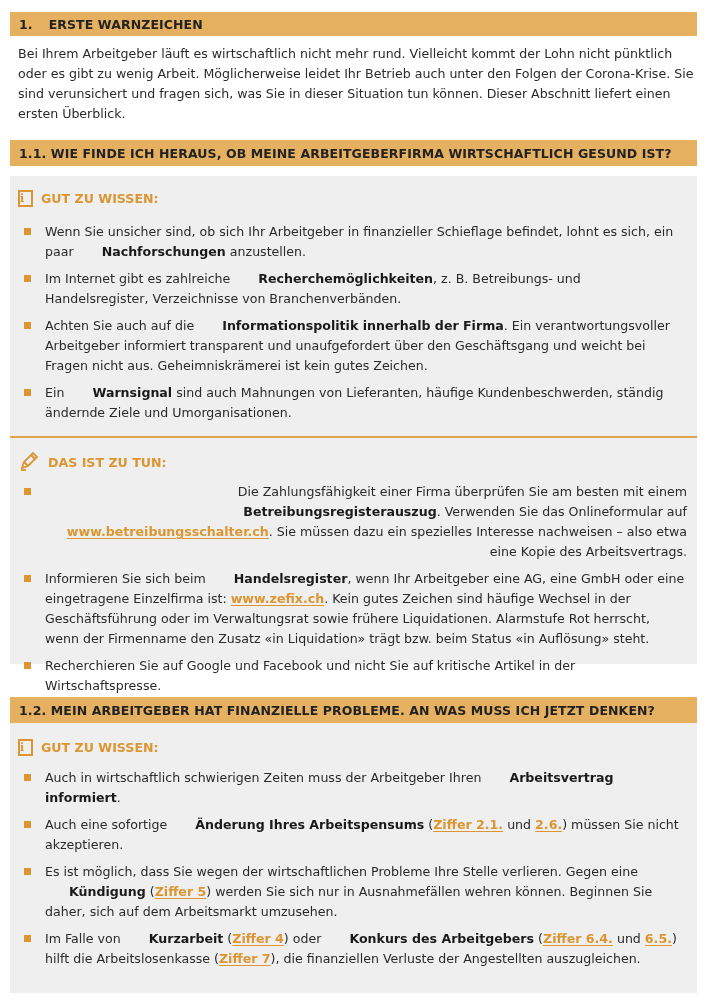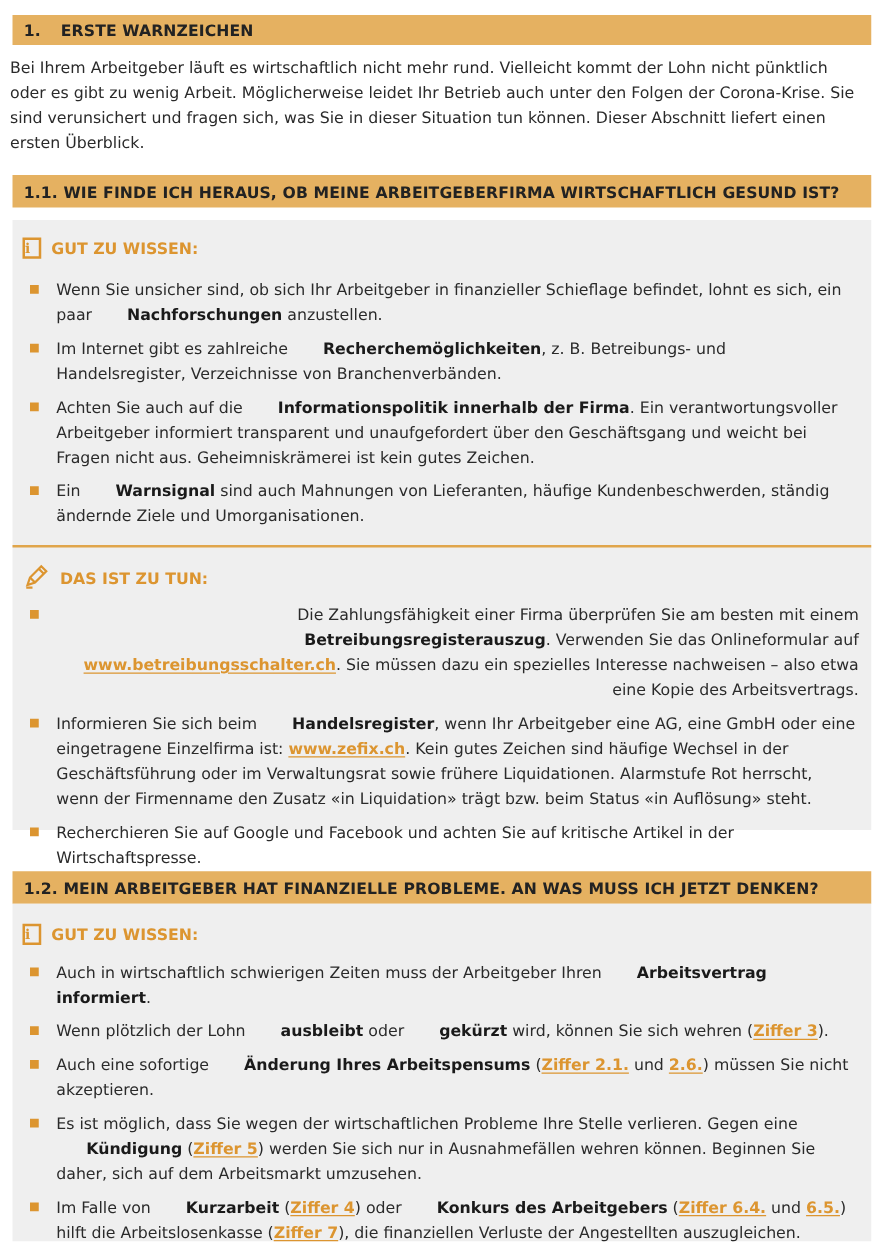--- a/index.html
+++ b/index.html
@@ -1,21 +1,21 @@
 <!DOCTYPE html>
 <html><head>
 <meta charset="utf-8">
 <style>
   html, body { margin: 0; padding: 0; background: #ffffff; }
   body { width: 707px; height: 1000px; overflow: hidden; position: relative;
          font-family: "DejaVu Sans", sans-serif; color: #2a2a2a; }
   .sec-head { position: absolute; left: 10px; width: 687px; background: #e5b161;
               font-weight: bold; font-size: 12.5px; color: #222; letter-spacing: 0.1px;
               display: flex; align-items: center; box-sizing: border-box; padding-left: 9px; }
-  .intro { position: absolute; left: 8px; width: 676px; font-size: 12.6px; line-height: 20px; color: #2a2a2a; }
+  .intro { position: absolute; left: 18px; width: 676px; font-size: 12.6px; line-height: 20px; color: #2a2a2a; }
   .box { position: absolute; left: 10px; width: 687px; background: #efefef; }
   .box-sub { position: absolute; left: 0; width: 687px; }
   .divider { position: absolute; left: 0; width: 687px; height: 2px; background: #e0a54b; }
   .boxlabel { position: absolute; left: 8px; display: flex; align-items: center;
               font-weight: bold; font-size: 12.6px; color: #dc9530; }
   .boxlabel .ico { margin-right: 8px; display: inline-block; }
   .info-ico { width: 15px; height: 17px; border: 2px solid #dc9530; box-sizing: border-box;
               color: #dc9530; font-size: 11px; font-weight: bold; display: flex;
               align-items: center; justify-content: center; font-family: "DejaVu Serif", serif; }
   ul.bl { position: absolute; left: 0; margin: 0; padding: 0; list-style: none; width: 687px; }
@@ -62,34 +62,33 @@
               <path d="M13 5 L17 9"></path>
               <path d="M3 20 L8 20"></path>
             </g>
           </svg>
       </span>
       <span>DAS IST ZU TUN:</span>
     </div>
     <ul class="bl" style="top:44px;">
         <li style="margin-bottom: 7px; text-align: right;"><span class="sq"></span><span>Die Zahlungsfähigkeit einer Firma überprüfen Sie am besten mit einem </span><b>Betreibungsregisterauszug</b><span>. Verwenden Sie das Onlineformular auf </span><a class="lnk">www.betreibungsschalter.ch</a><span>. Sie müssen dazu ein spezielles Interesse nachweisen – also etwa eine Kopie des Arbeitsvertrags.</span></li>
         <li style="margin-bottom: 7px;"><span class="sq"></span><span>Informieren Sie sich beim </span><b>Handelsregister</b><span>, wenn Ihr Arbeitgeber eine AG, eine GmbH oder eine eingetragene Einzelfirma ist: </span><a class="lnk">www.zefix.ch</a><span>. Kein gutes Zeichen sind häufige Wechsel in der Geschäftsführung oder im Verwaltungsrat sowie frühere Liquidationen. Alarmstufe Rot herrscht, wenn der Firmenname den Zusatz «in Liquidation» trägt bzw. beim Status «in Auflösung» steht.</span></li>
-        <li style="margin-bottom: 7px;"><span class="sq"></span><span>Recherchieren Sie auf Google und Facebook und achten Sie auf kritische Artikel in der Wirtschaftspresse.</span></li>
+        <li style="margin-bottom: 7px;"><span class="sq"></span><span>Recherchieren Sie auf Google und Facebook und nicht Sie auf kritische Artikel in der Wirtschaftspresse.</span></li>
       </ul>
   </div>
 </div>
 
 <div class="sec-head" style="top:697px;height:26px;">
   <span>1.2. MEIN ARBEITGEBER HAT FINANZIELLE PROBLEME. AN WAS MUSS ICH JETZT DENKEN?</span>
 </div>
 
 <div class="box" style="top:723px;height:270px;">
   <div class="boxlabel" style="top:16px;">
     <span class="ico info-ico">i</span>
     <span>GUT ZU WISSEN:</span>
   </div>
   <ul class="bl" style="top:45px;">
       <li style="margin-bottom: 7px;"><span class="sq"></span><span>Auch in wirtschaftlich schwierigen Zeiten muss der Arbeitgeber Ihren </span><b>Arbeitsvertrag informiert</b><span>.</span></li>
-      <li style="margin-bottom: 7px;"><span class="sq"></span><span>Wenn plötzlich der Lohn </span><b>ausbleibt</b><span> oder </span><b>gekürzt</b><span> wird, können Sie sich wehren (</span><a class="lnk">Ziffer 3</a><span>).</span></li>
       <li style="margin-bottom: 7px;"><span class="sq"></span><span>Auch eine sofortige </span><b>Änderung Ihres Arbeitspensums</b><span> (</span><a class="lnk">Ziffer 2.1.</a><span> und </span><a class="lnk">2.6.</a><span>) müssen Sie nicht akzeptieren.</span></li>
       <li style="margin-bottom: 7px;"><span class="sq"></span><span>Es ist möglich, dass Sie wegen der wirtschaftlichen Probleme Ihre Stelle verlieren. Gegen eine </span><b>Kündigung</b><span> (</span><a class="lnk">Ziffer 5</a><span>) werden Sie sich nur in Ausnahmefällen wehren können. Beginnen Sie daher, sich auf dem Arbeitsmarkt umzusehen.</span></li>
       <li style="margin-bottom: 7px;"><span class="sq"></span><span>Im Falle von </span><b>Kurzarbeit</b><span> (</span><a class="lnk">Ziffer 4</a><span>) oder </span><b>Konkurs des Arbeitgebers</b><span> (</span><a class="lnk">Ziffer 6.4.</a><span> und </span><a class="lnk">6.5.</a><span>) hilft die Arbeitslosenkasse (</span><a class="lnk">Ziffer 7</a><span>), die finanziellen Verluste der Angestellten auszugleichen.</span></li>
     </ul>
 </div>
 
 </body></html>

